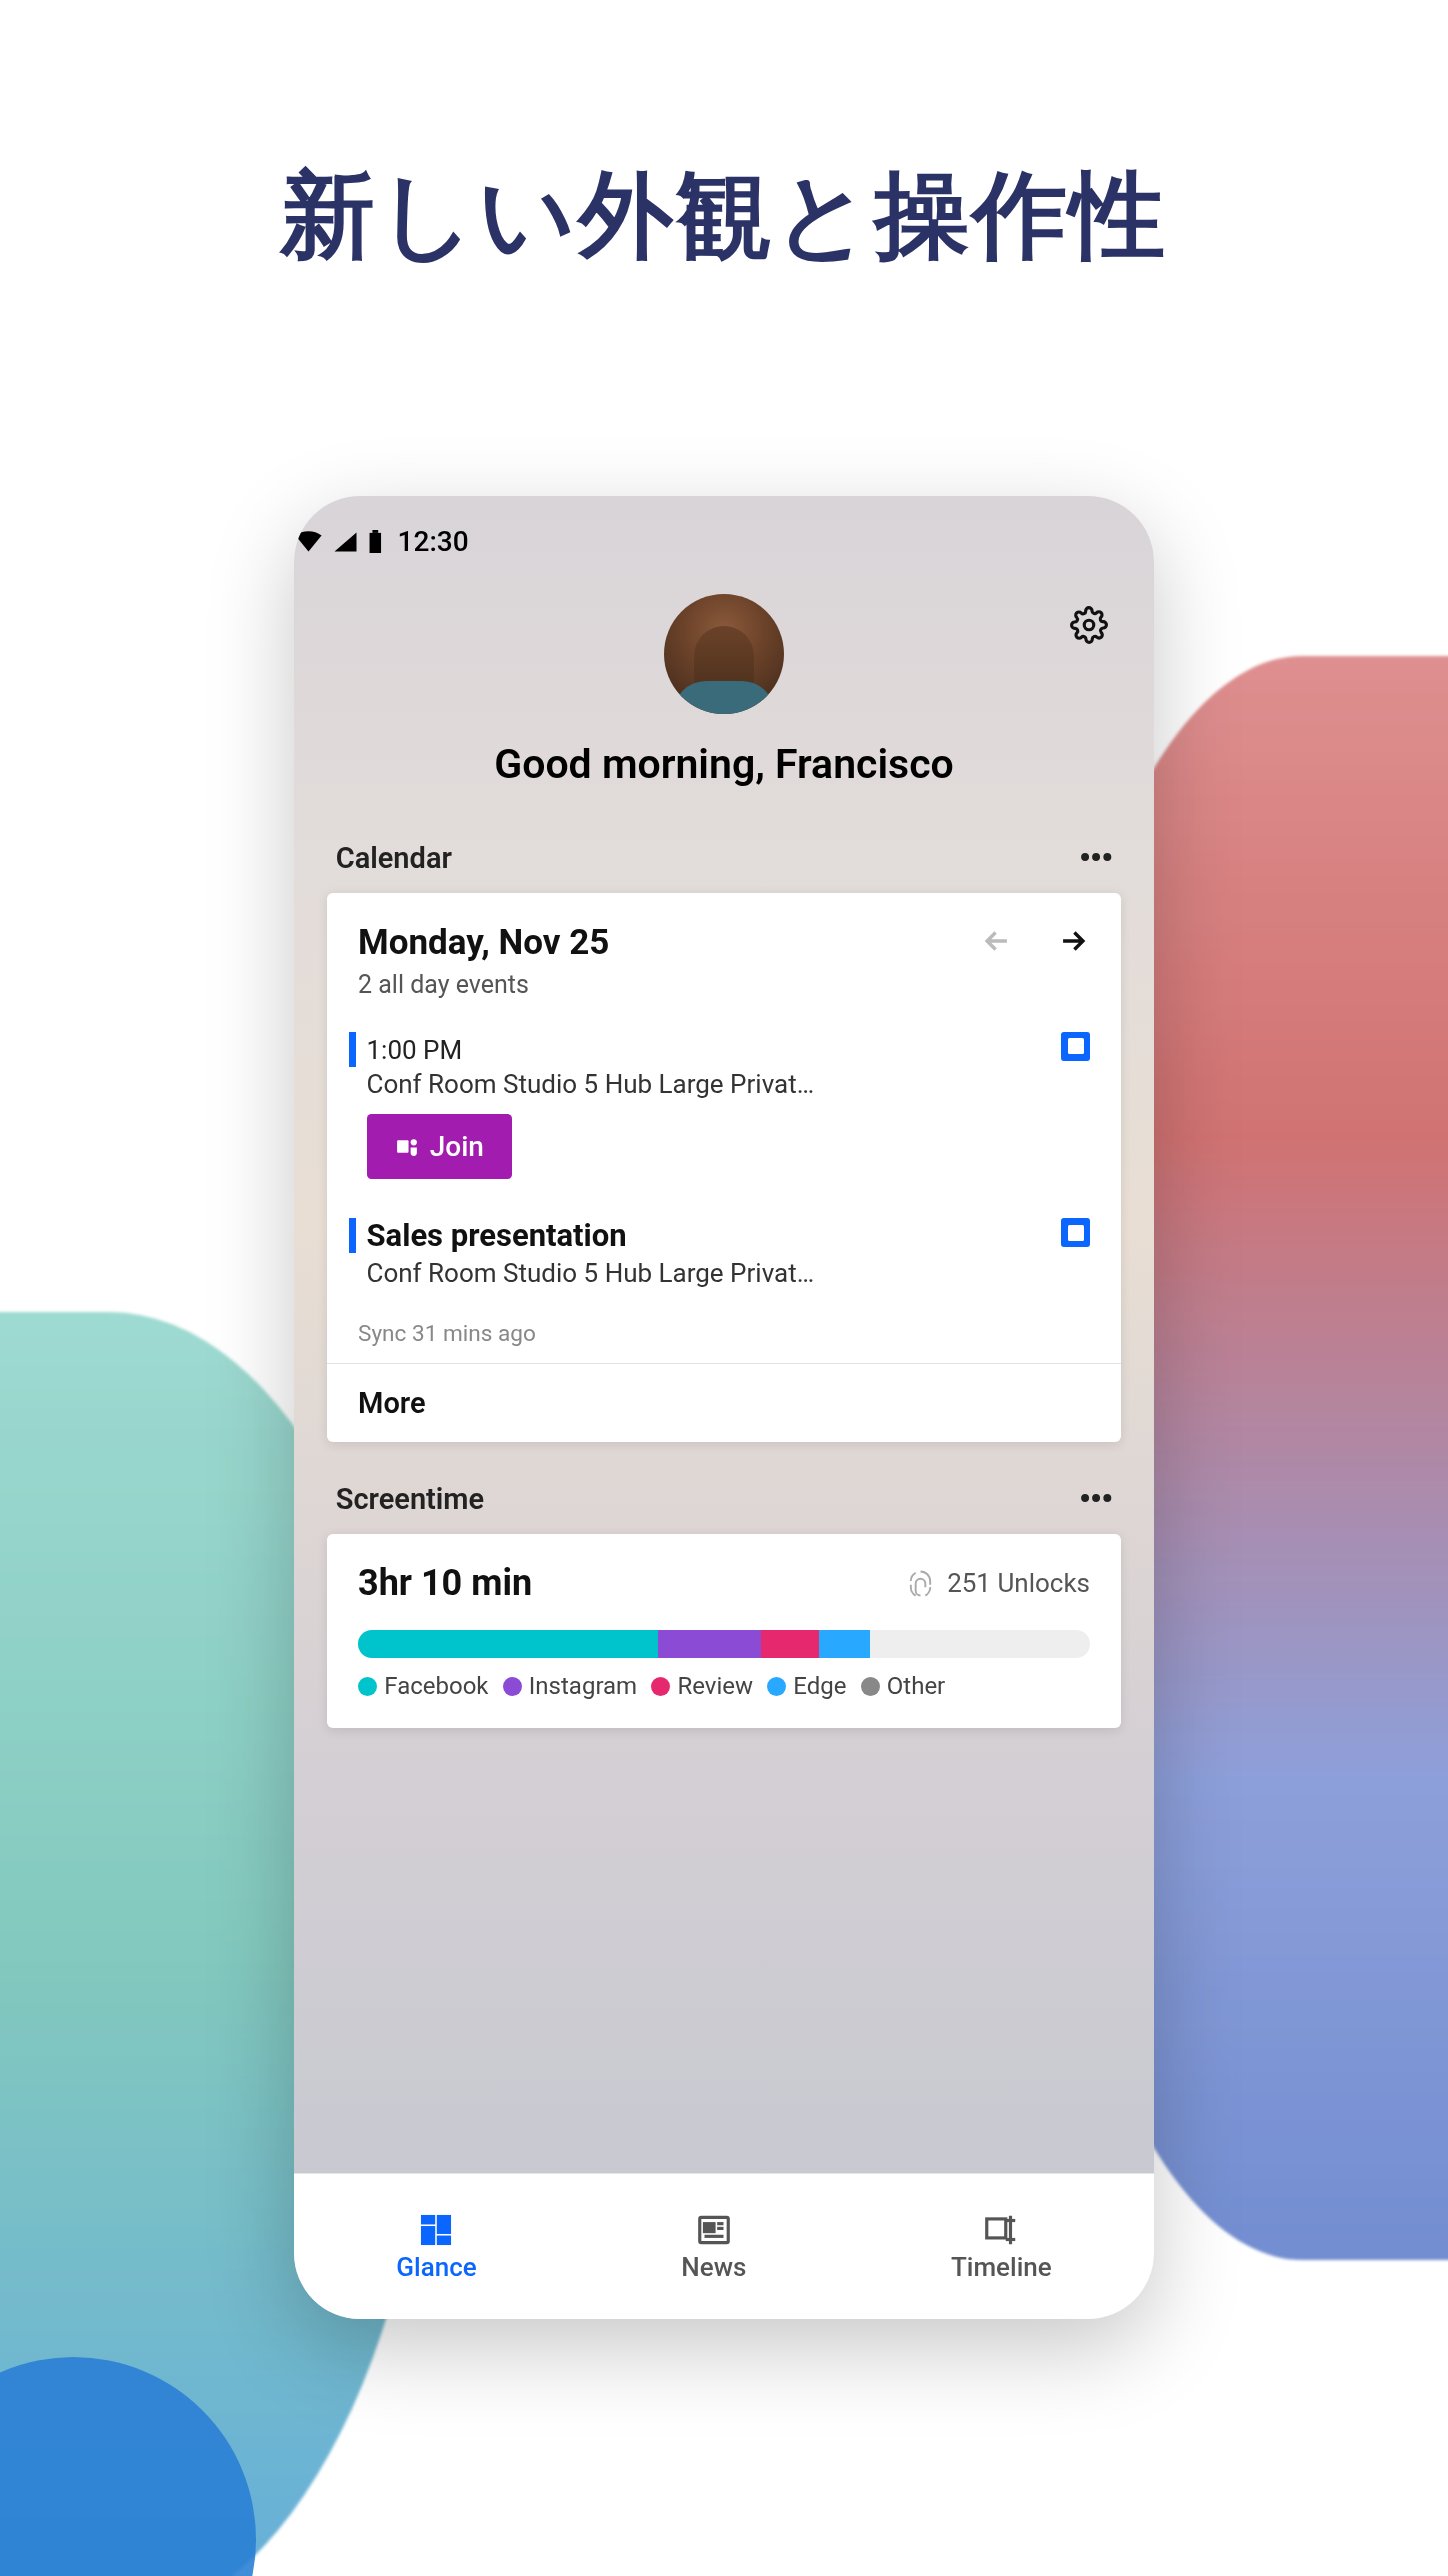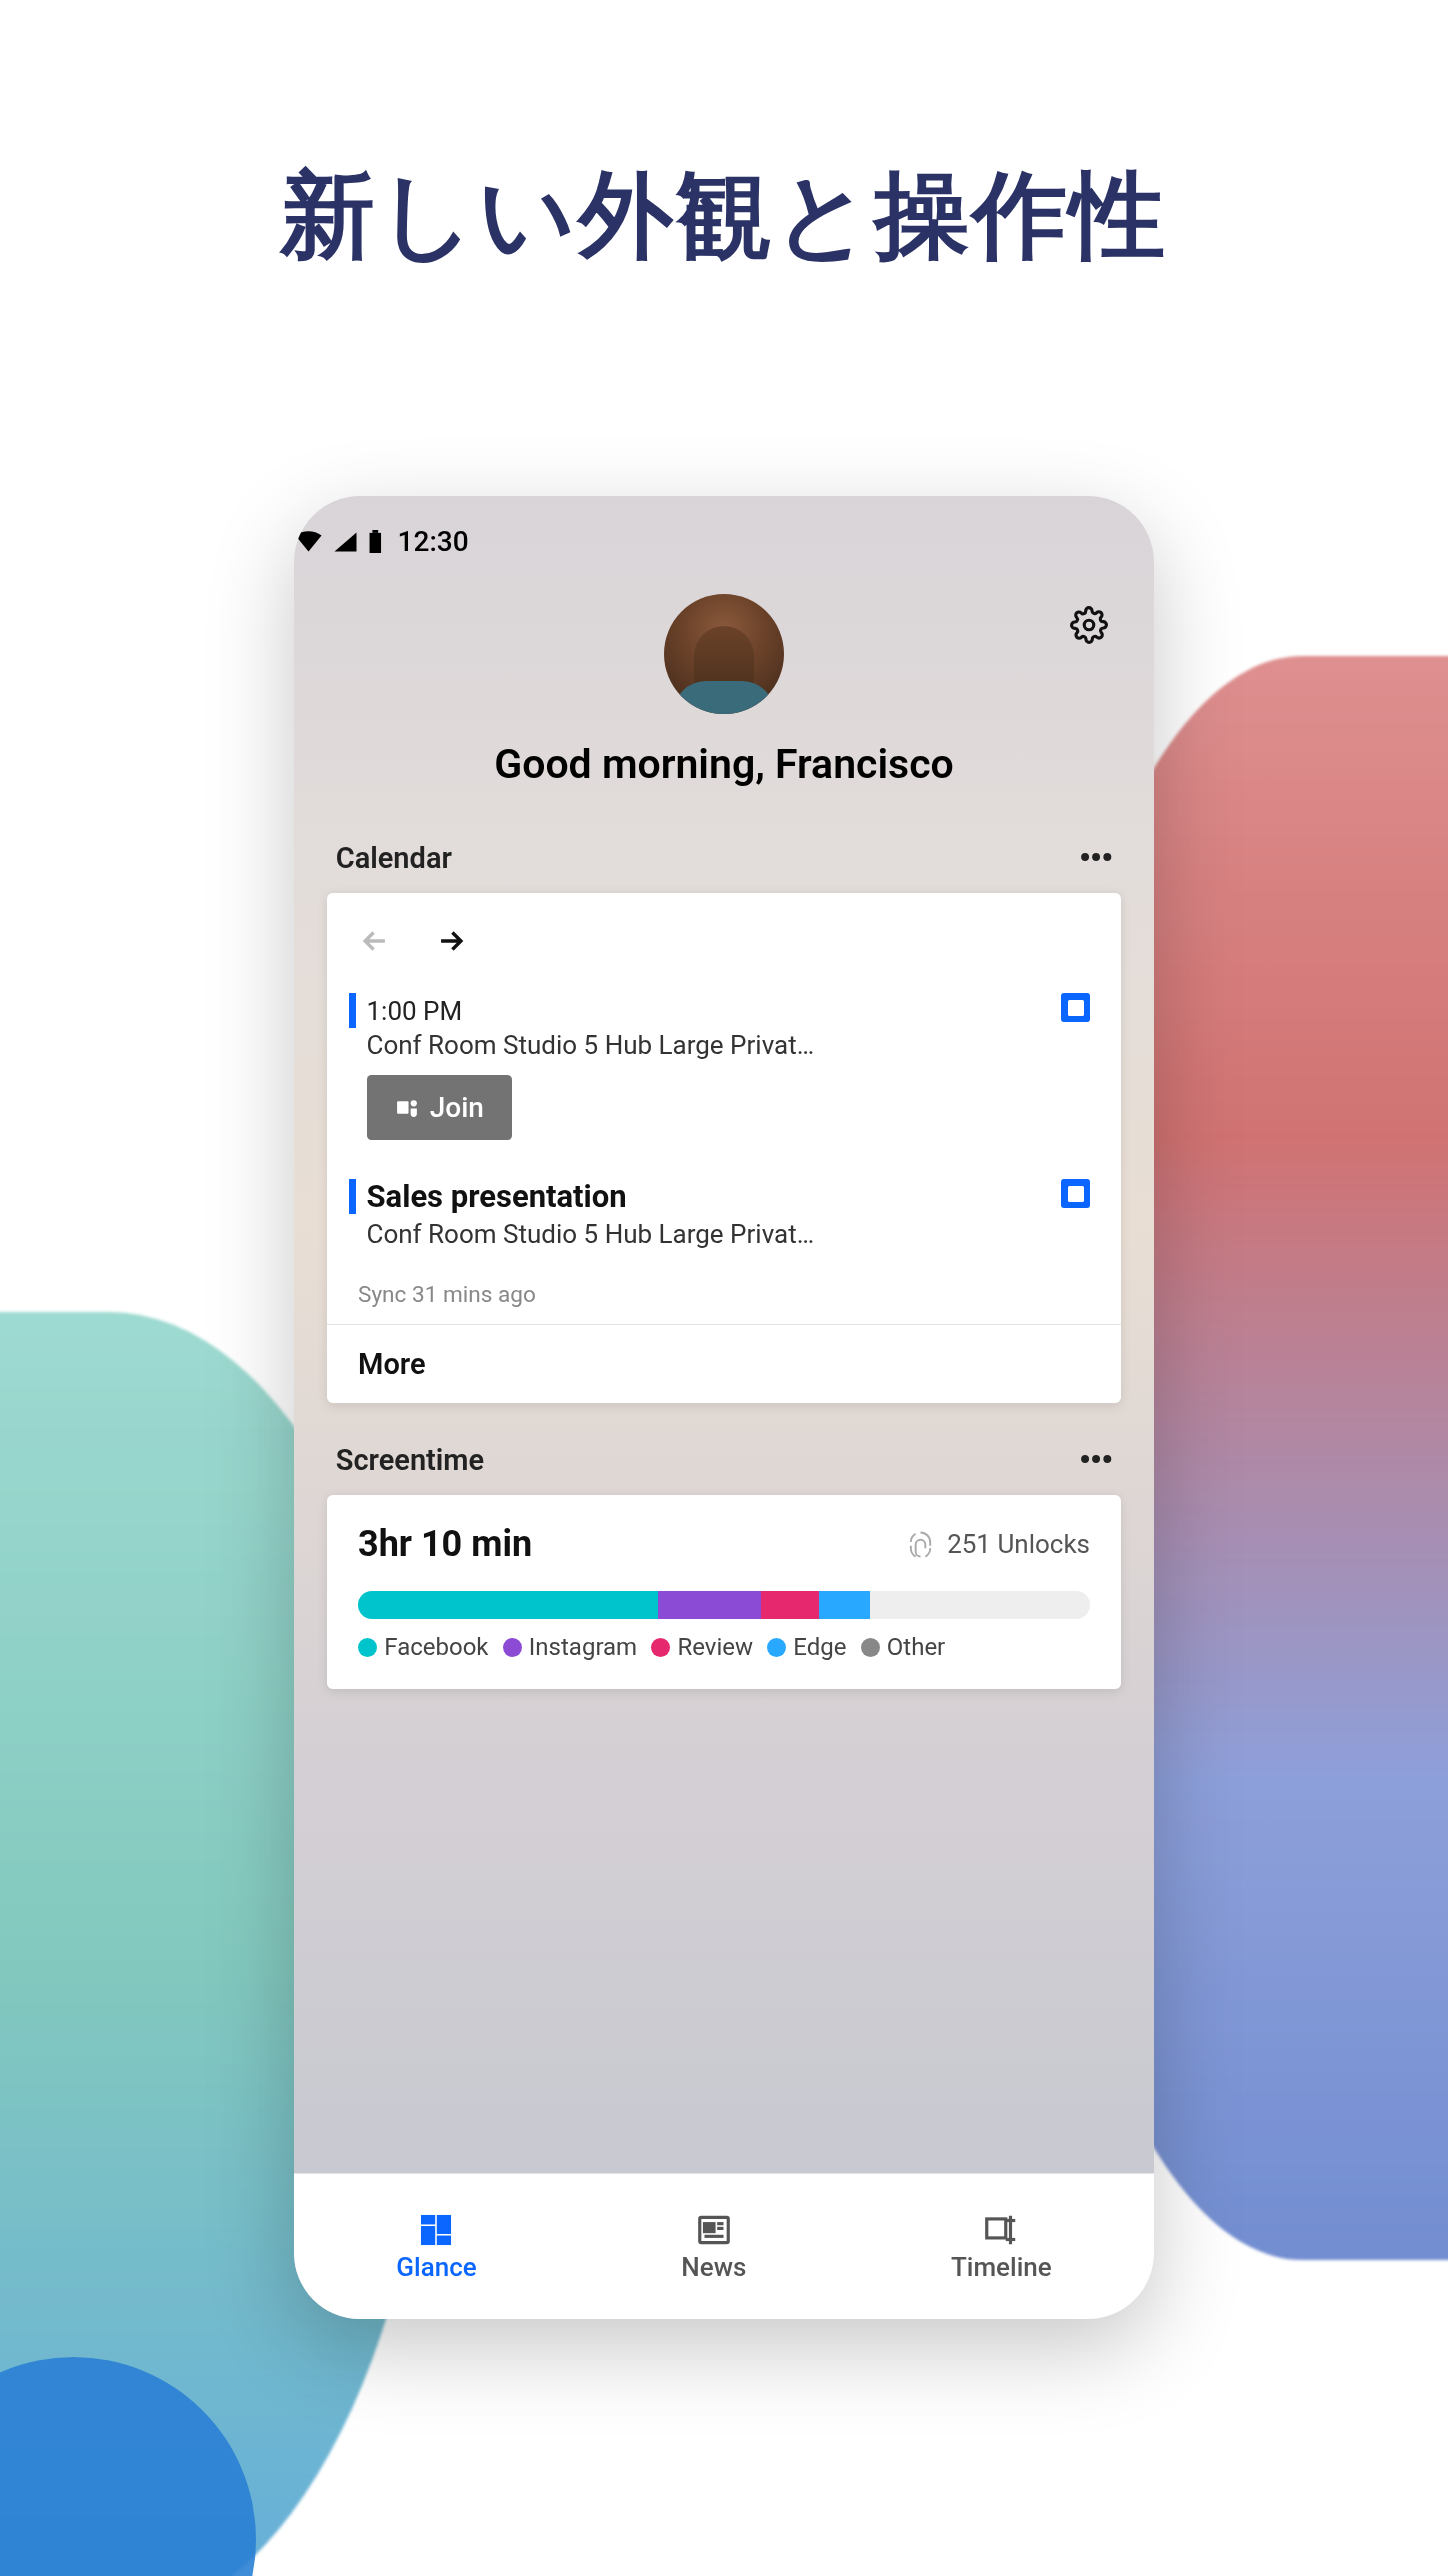--- a/index.html
+++ b/index.html
@@ -41,21 +41,21 @@
 
 .event { padding: 8.7px 31px 19px 22px; position: relative; }
 .event-bar { position: absolute; left: 22px; top: 10.2px; width: 6.6px; height: 35px; background: #0a66ff; }
 .event-content { padding-left: 17.5px; }
 .event-title { font-size: 31px; font-weight: 700; color: #111; }
 .event-time { font-size: 26px; color: #222; margin-top: 4.4px; }
 .event-loc { font-size: 26px; color: #333; margin-top: 4.4px; white-space: nowrap; overflow: hidden; text-overflow: ellipsis; max-width: 598px; }
 .event-icon { position: absolute; right: 31px; top: 10.2px; width: 29px; height: 29px; background: #0a66ff; border-radius: 2.9px; display:flex; align-items:center; justify-content:center; }
 .event-icon::before { content:""; width: 16px; height: 16px; background:#fff; border-radius:1.5px; }
 
-.join-btn { display: inline-flex; align-items: center; gap: 10.2px; background: #737373; color: #fff; font-size: 28px; font-weight: 500; padding: 16px 28px; border-radius: 4.4px; margin-top: 14.6px; cursor: pointer; }
+.join-btn { display: inline-flex; align-items: center; gap: 10.2px; background: #a21caf; color: #fff; font-size: 28px; font-weight: 500; padding: 16px 28px; border-radius: 4.4px; margin-top: 14.6px; cursor: pointer; }
 .join-btn svg { display:block; }
 
 .sync { font-size: 22.6px; color: #888; padding: 13px 31px 16px; }
 .more-row { border-top: 0.7px solid #e3e3e3; padding: 22px 31px; }
 .more-link { font-size: 29px; font-weight: 600; color: #111; cursor: pointer; }
 
 .st-card { padding: 28px 31px; }
 .st-top { display: flex; justify-content: space-between; align-items: center; }
 .st-time { font-size: 36px; font-weight: 700; color: #111; }
 .st-unlock { display: flex; align-items: center; gap: 11.7px; font-size: 26px; color: #555; }
@@ -128,20 +128,24 @@
 
   <div class="greeting">Good morning, Francisco</div>
 
   <div class="section">
     <div class="section-header">
       <div class="section-title">Calendar</div>
       <div class="dots">•••</div>
     </div>
     <div class="card">
       <div class="cal-header">
+        <div>
+          <div class="cal-date">Monday, Nov 25</div>
+          <div class="cal-sub">2 all day events</div>
+        </div>
         <div class="cal-nav">
           <div class="arrow-btn">
             <span>
               <svg width="34" height="34" viewBox="0 0 24 24" fill="none" stroke="#bbb" stroke-width="2.4">
                   <path d="M19 12H5M11 18l-6-6 6-6"></path>
                 </svg>
             </span>
           </div>
           <div class="arrow-btn">
             <span>

